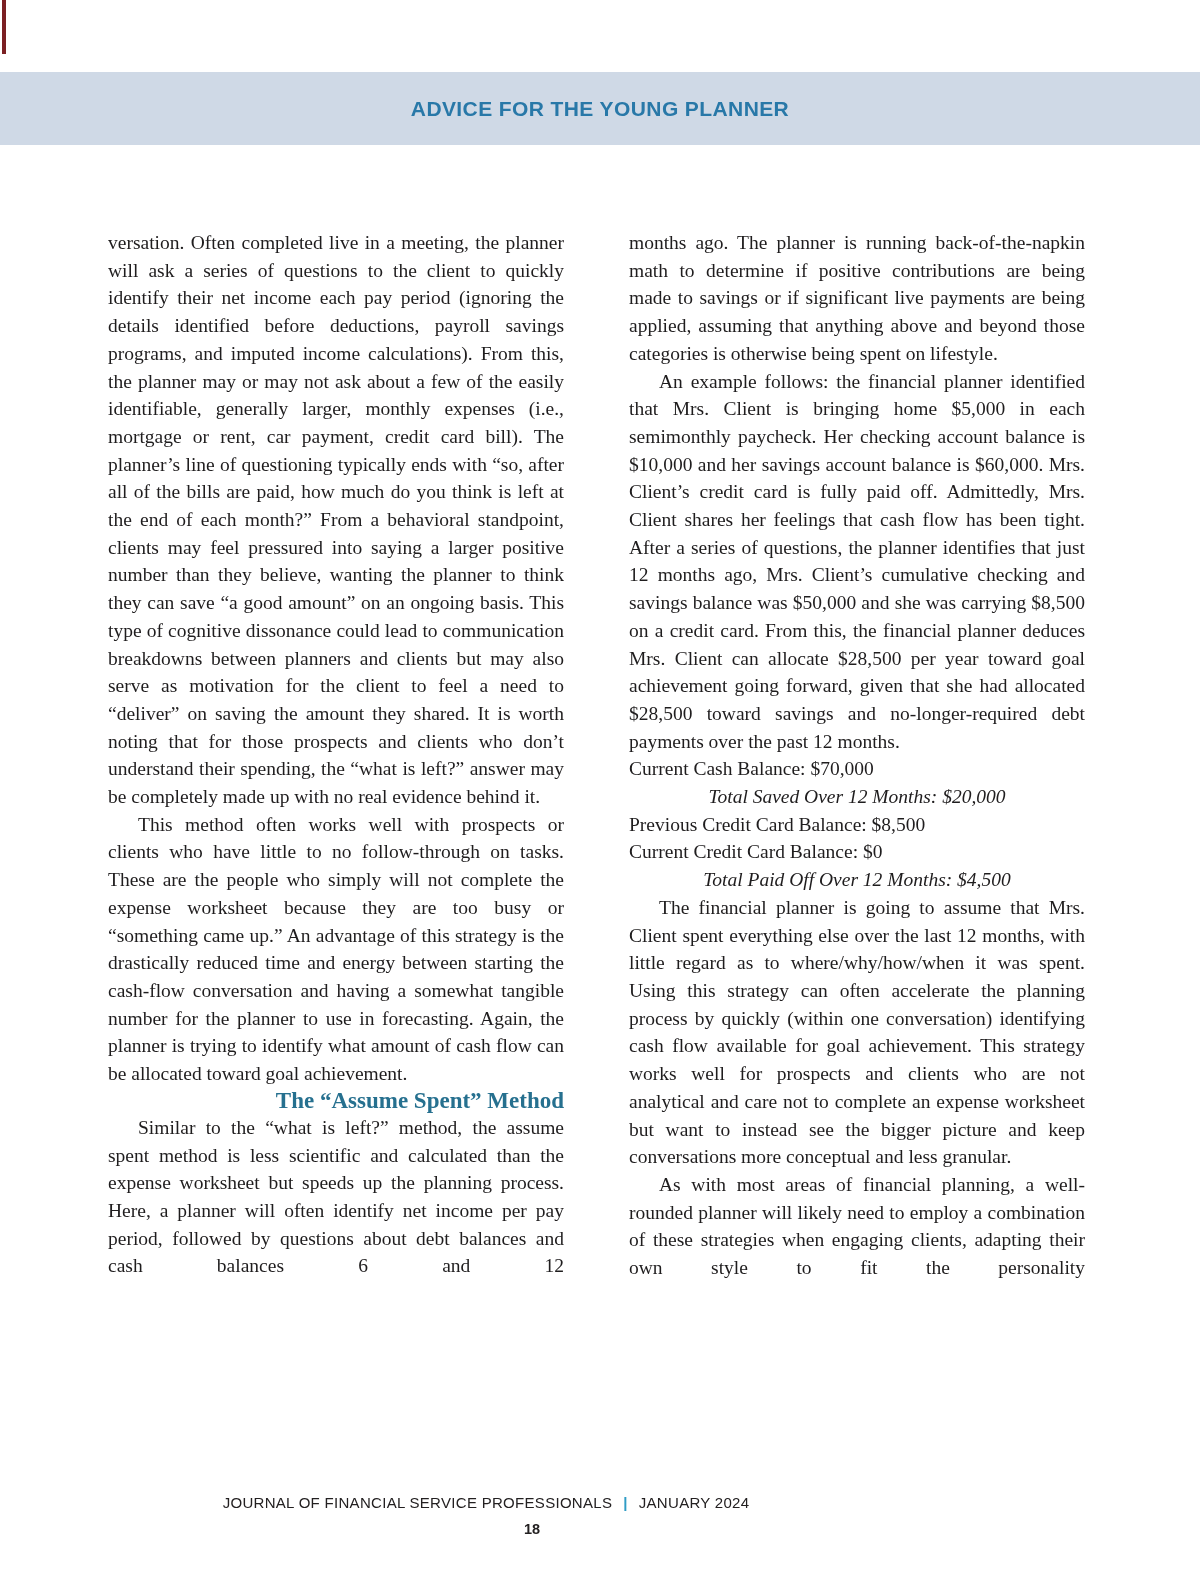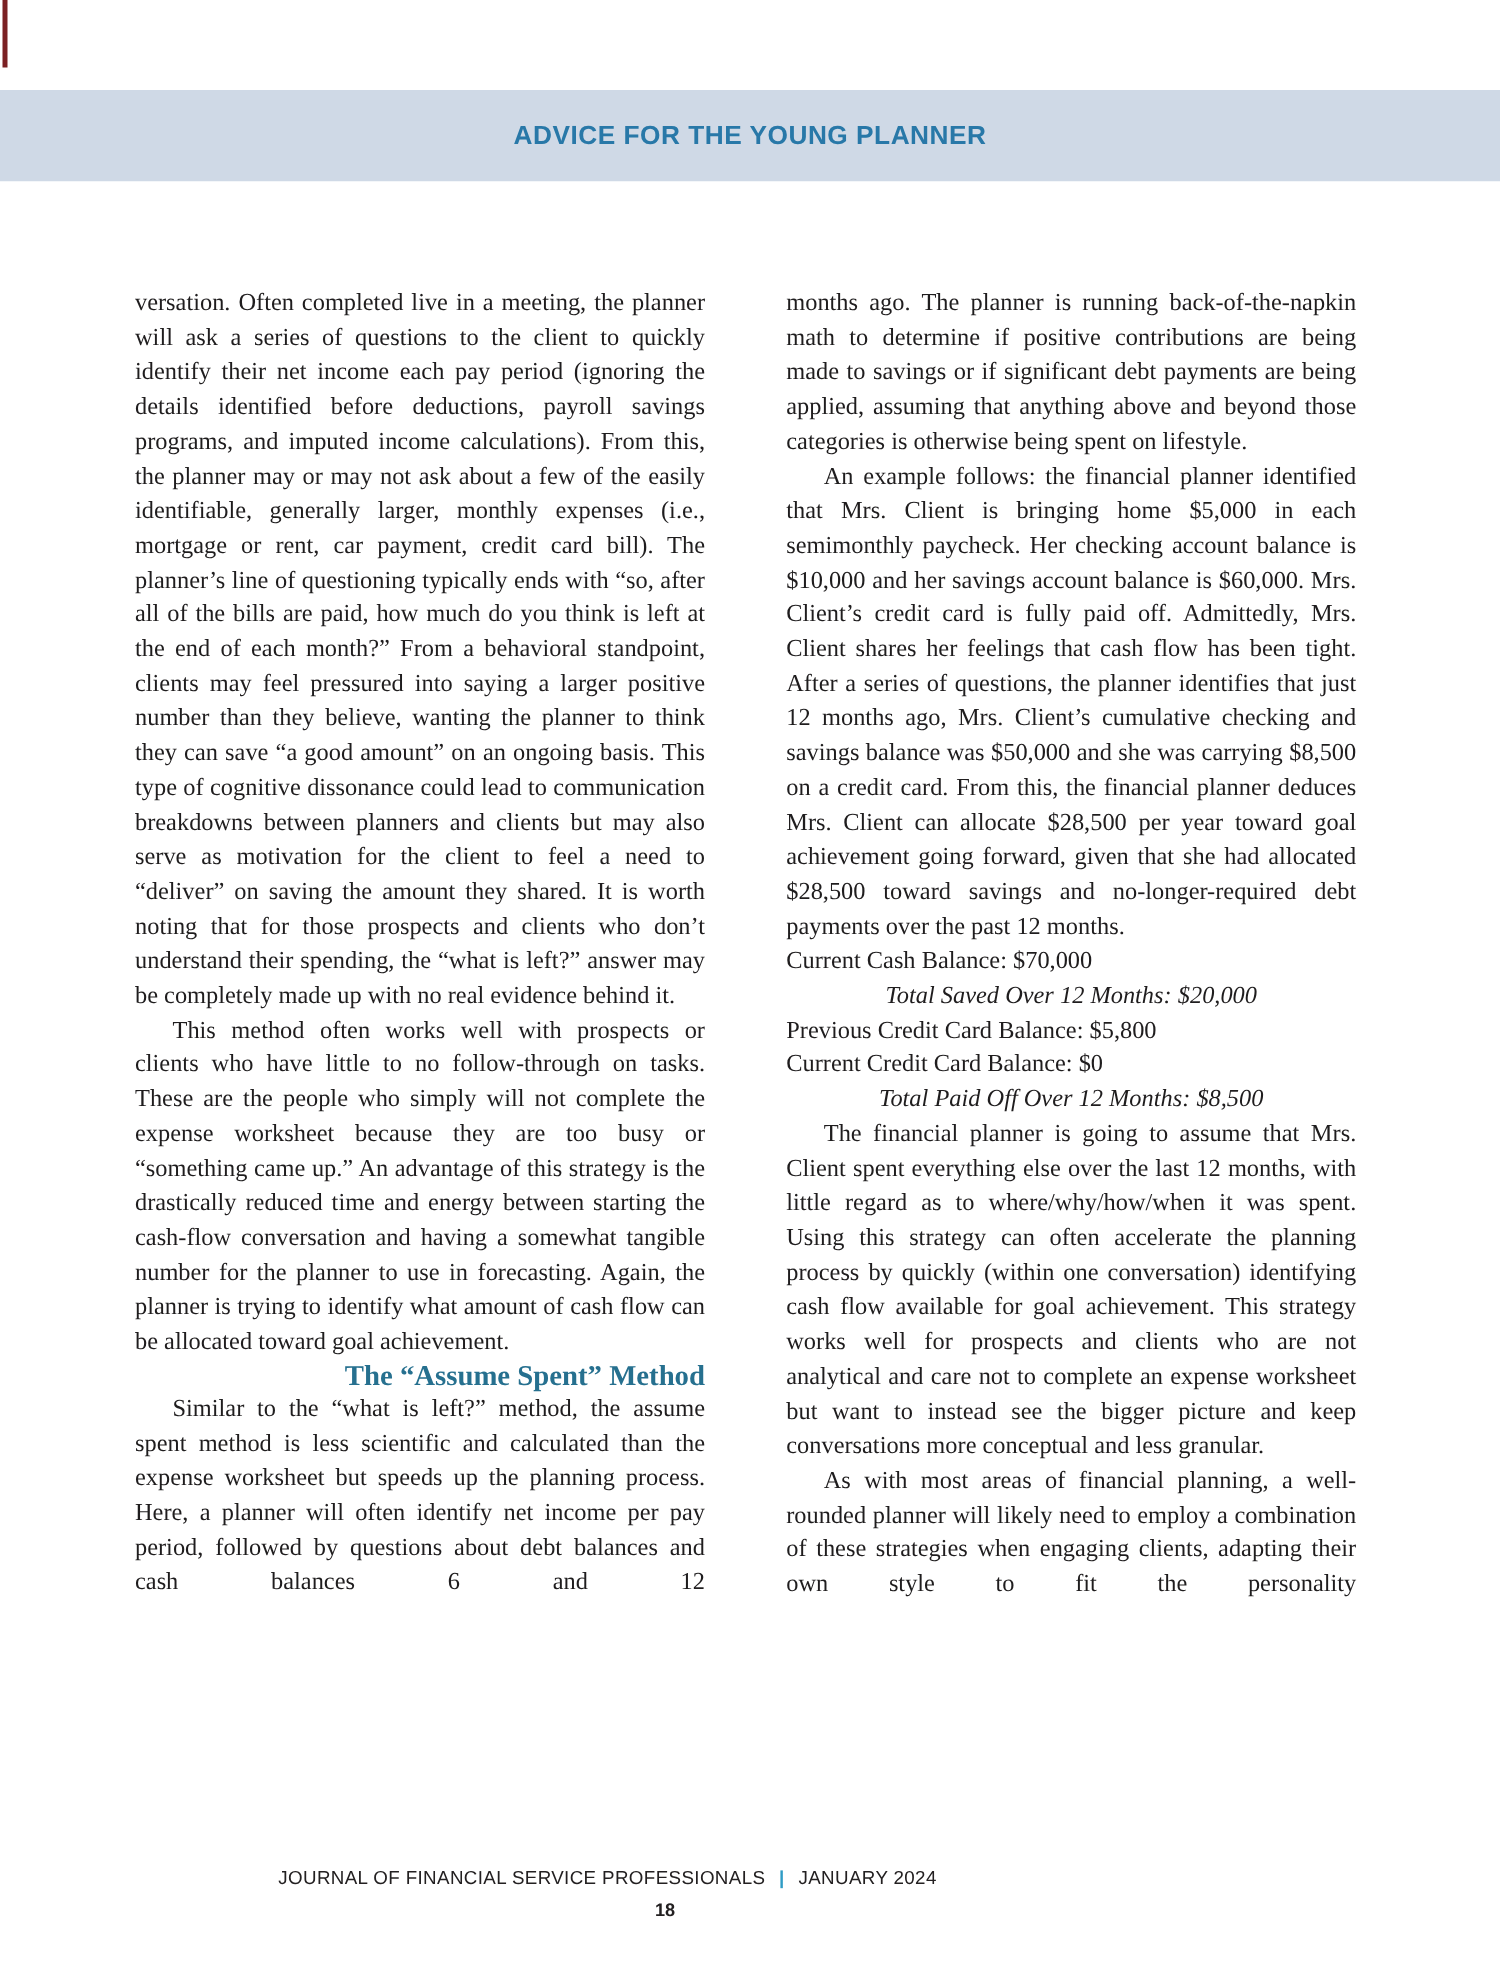--- a/index.html
+++ b/index.html
@@ -97,27 +97,27 @@
   </div>
 
   <div class="col col-left">
     <p>versation. Often completed live in a meeting, the planner will ask a series of questions to the client to quickly identify their net income each pay period (ignoring the details identified before deductions, payroll savings programs, and imputed income calculations). From this, the planner may or may not ask about a few of the easily identifiable, generally larger, monthly expenses (i.e., mortgage or rent, car payment, credit card bill). The planner’s line of questioning typically ends with “so, after all of the bills are paid, how much do you think is left at the end of each month?” From a behavioral standpoint, clients may feel pressured into saying a larger positive number than they believe, wanting the planner to think they can save “a good amount” on an ongoing basis. This type of cognitive dissonance could lead to communication breakdowns between planners and clients but may also serve as motivation for the client to feel a need to “deliver” on saving the amount they shared. It is worth noting that for those prospects and clients who don’t understand their spending, the “what is left?” answer may be completely made up with no real evidence behind it.</p>
     <p class="indent">This method often works well with prospects or clients who have little to no follow-through on tasks. These are the people who simply will not complete the expense worksheet because they are too busy or “something came up.” An advantage of this strategy is the drastically reduced time and energy between starting the cash-flow conversation and having a somewhat tangible number for the planner to use in forecasting. Again, the planner is trying to identify what amount of cash flow can be allocated toward goal achievement.</p>
     <p class="section-heading">The “Assume Spent” Method</p>
     <p class="indent cont-end">Similar to the “what is left?” method, the assume spent method is less scientific and calculated than the expense worksheet but speeds up the planning process. Here, a planner will often identify net income per pay period, followed by questions about debt balances and cash balances 6 and 12</p>
   </div>
 
   <div class="col col-right">
-    <p>months ago. The planner is running back-of-the-napkin math to determine if positive contributions are being made to savings or if significant debt payments are being applied, assuming that anything above and beyond those categories is otherwise being spent on lifestyle.</p>
+    <p>months ago. The planner is running back-of-the-napkin math to determine if positive contributions are being made to savings or if significant live payments are being applied, assuming that anything above and beyond those categories is otherwise being spent on lifestyle.</p>
     <p class="indent">An example follows: the financial planner identified that Mrs. Client is bringing home $5,000 in each semimonthly paycheck. Her checking account balance is $10,000 and her savings account balance is $60,000. Mrs. Client’s credit card is fully paid off. Admittedly, Mrs. Client shares her feelings that cash flow has been tight. After a series of questions, the planner identifies that just 12 months ago, Mrs. Client’s cumulative checking and savings balance was $50,000 and she was carrying $8,500 on a credit card. From this, the financial planner deduces Mrs. Client can allocate $28,500 per year toward goal achievement going forward, given that she had allocated $28,500 toward savings and no-longer-required debt payments over the past 12 months.</p>
     <p class="bal">Current Cash Balance: $70,000</p>
     <p class="bal-total">Total Saved Over 12 Months: $20,000</p>
-    <p class="bal">Previous Credit Card Balance: $5,800</p>
+    <p class="bal">Previous Credit Card Balance: $8,500</p>
     <p class="bal">Current Credit Card Balance: $0</p>
-    <p class="bal-total">Total Paid Off Over 12 Months: $8,500</p>
+    <p class="bal-total">Total Paid Off Over 12 Months: $4,500</p>
     <p class="indent">The financial planner is going to assume that Mrs. Client spent everything else over the last 12 months, with little regard as to where/why/how/when it was spent. Using this strategy can often accelerate the planning process by quickly (within one conversation) identifying cash flow available for goal achievement. This strategy works well for prospects and clients who are not analytical and care not to complete an expense worksheet but want to instead see the bigger picture and keep conversations more conceptual and less granular.</p>
     <p class="indent cont-end">As with most areas of financial planning, a well-rounded planner will likely need to employ a combination of these strategies when engaging clients, adapting their own style to fit the personality</p>
   </div>
 
   <div class="footer-line">
     <span>JOURNAL OF FINANCIAL SERVICE PROFESSIONALS</span><span class="pipe">|</span><span>JANUARY 2024</span>
   </div>
 
   <div class="pagenum">18</div>
 

